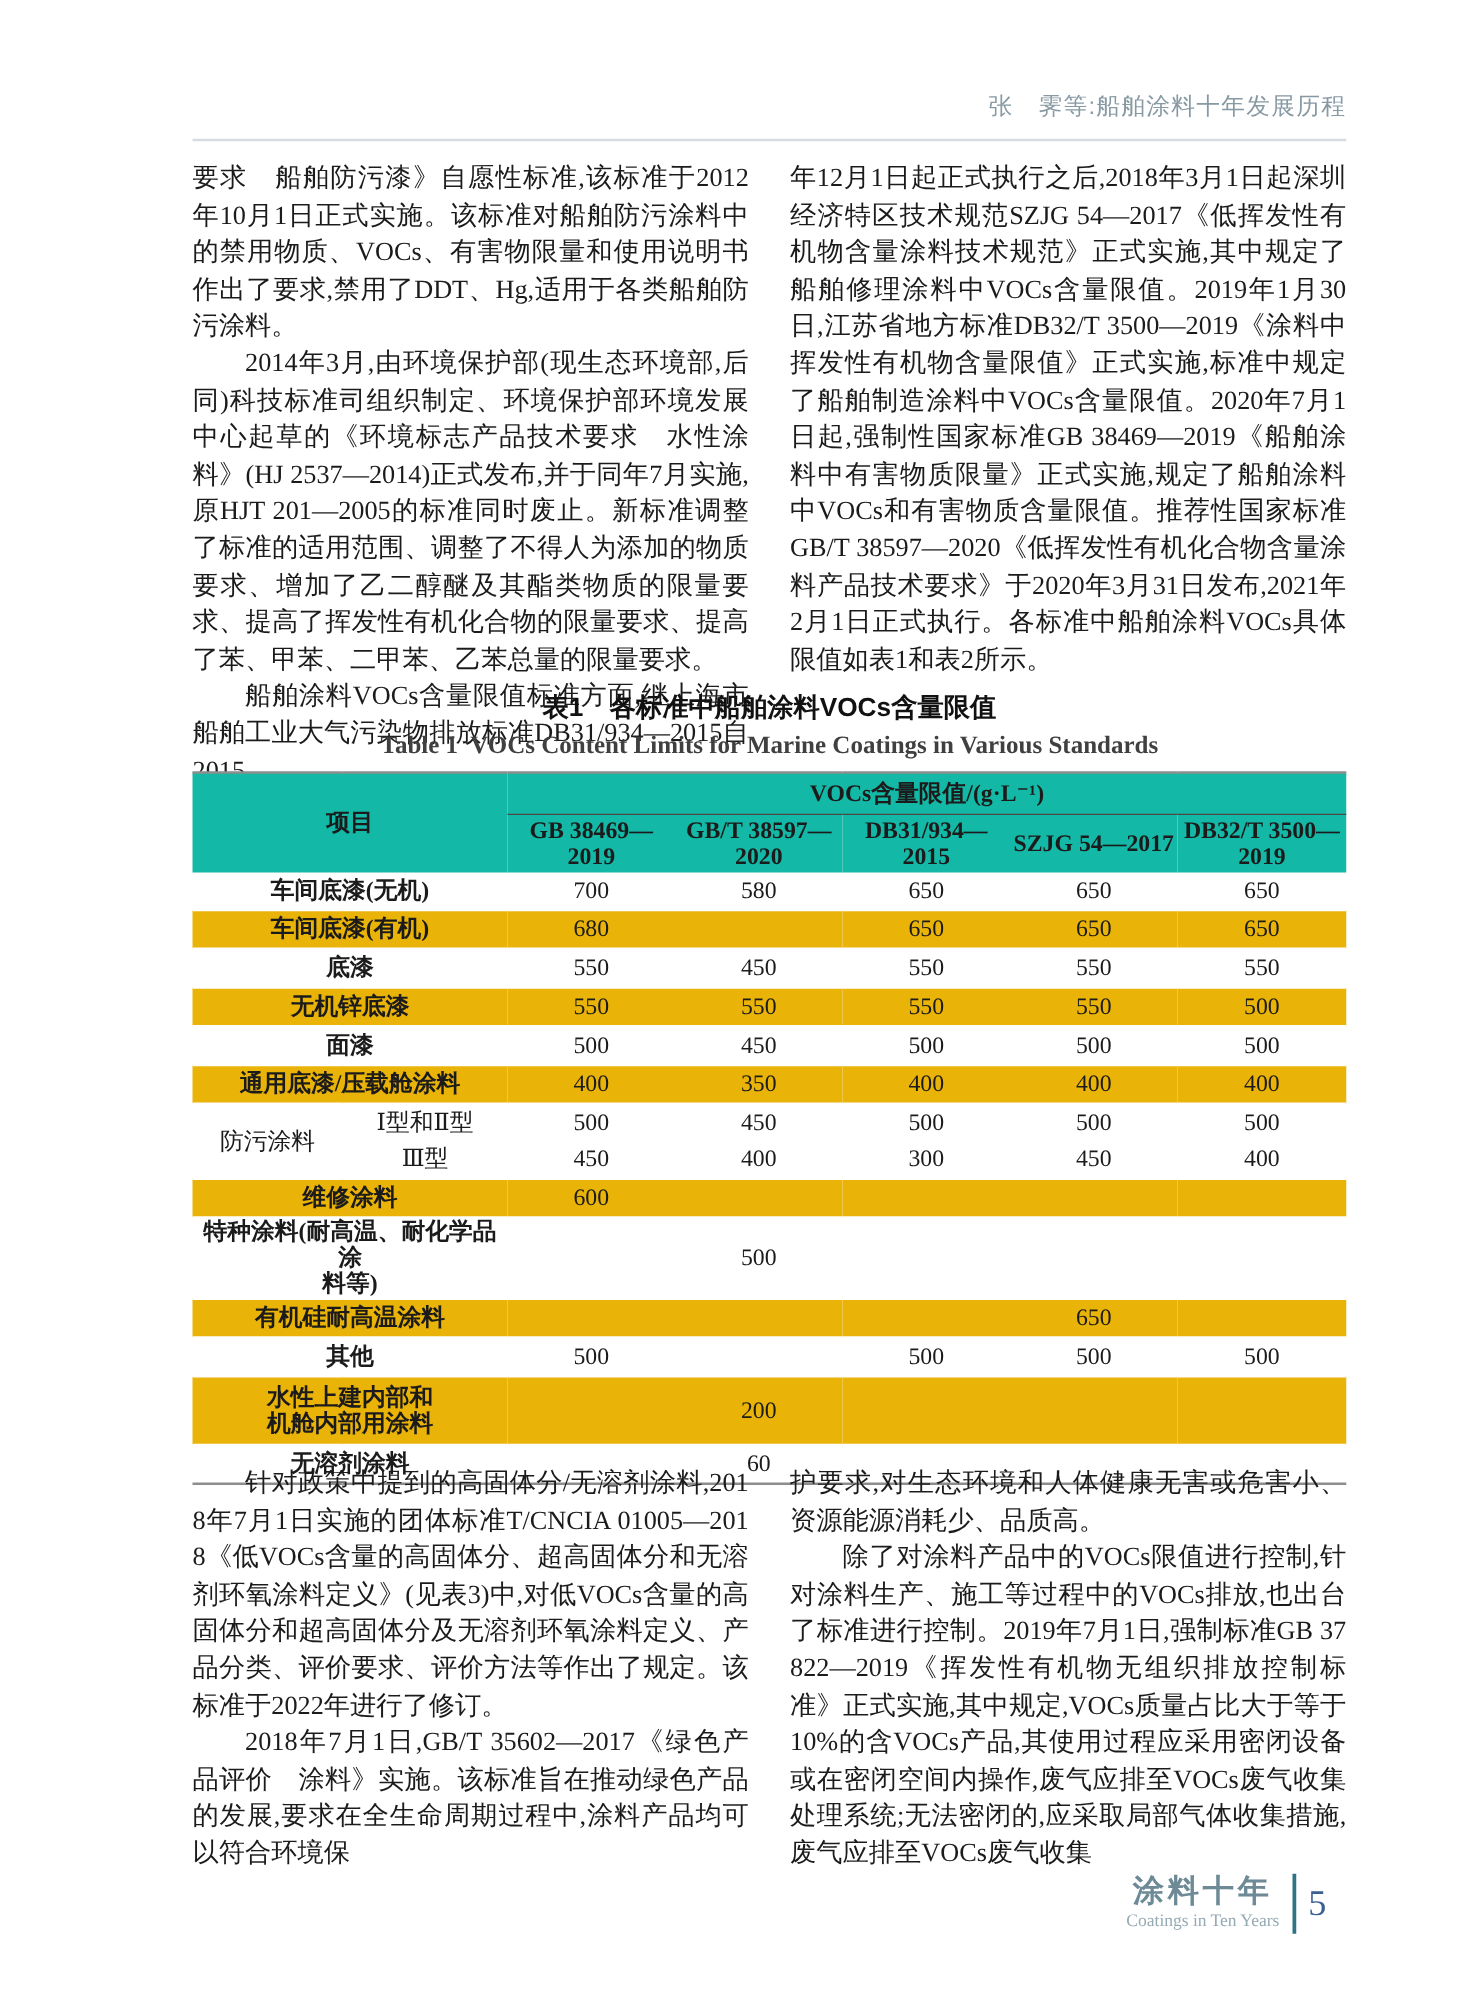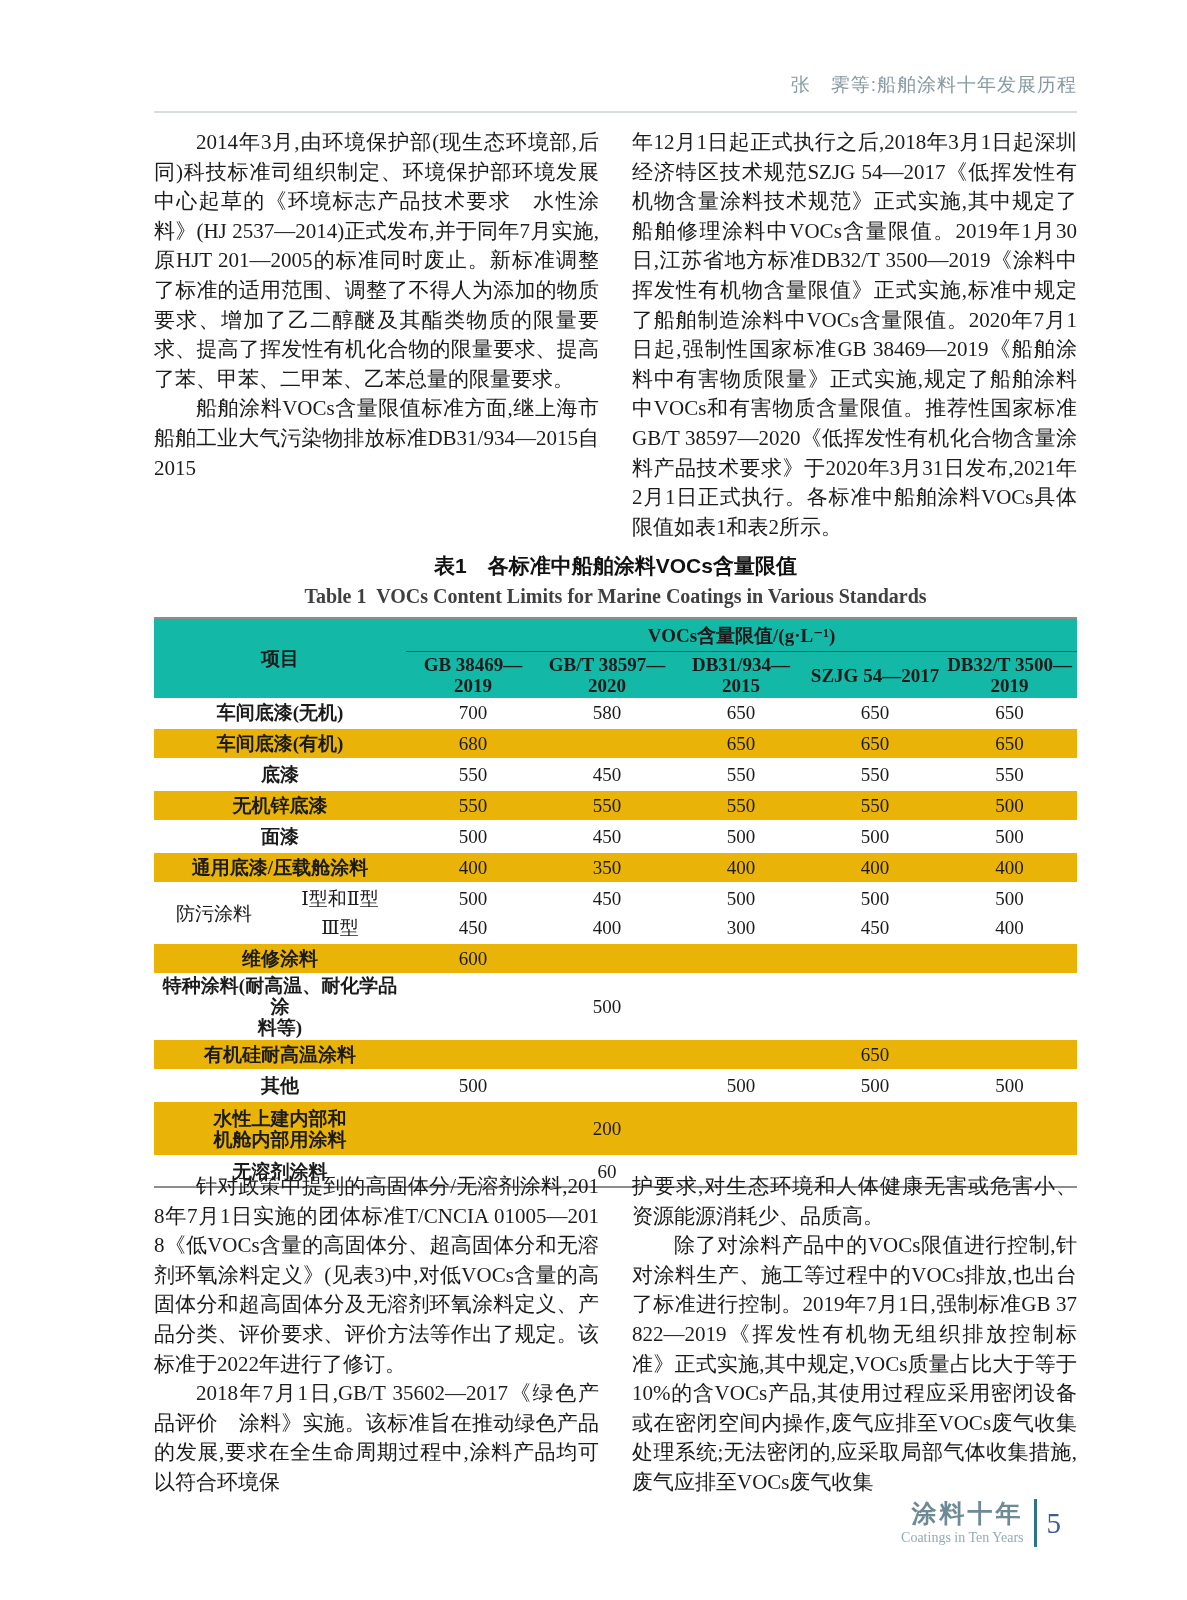--- a/index.html
+++ b/index.html
@@ -79,40 +79,41 @@
     border-top:2px solid #ffffff;
     border-bottom:2px solid #ffffff;
   }
   tr.tall td{height:53px;}
 
   
   .page-footer{
     position:absolute;top:1499px;right:150px;
     display:flex;align-items:center;
   }
-  .brand{text-align:right;margin-right:10px;}
+  .brand{text-align:center;margin-right:10px;}
   .brand-cn{
     font-size:25px;font-weight:bold;color:#6d8a96;letter-spacing:3px;line-height:1;
     font-family:"Liberation Sans","DejaVu Sans",sans-serif;
   }
   .brand-en{font-size:14px;color:#95aab3;margin-top:5px;line-height:1;}
   .vbar{width:3px;height:48px;background:#2f7486;}
   .pageno{font-size:29px;color:#3c5f92;margin-left:10px;}
 </style>
 </head>
 <body>
 
 <div class="page">
 
   <div class="running-header">
     <span class="running-title">张　霁等:船舶涂料十年发展历程</span>
   </div>
 
   <div class="columns top-cols">
     <div class="col" id="top-left-col">
+        <p class="para">要求　船舶防污漆》自愿性标准,该标准于2012年10月1日正式实施。该标准对船舶防污涂料中的禁用物质、VOCs、有害物限量和使用说明书作出了要求,禁用了DDT、Hg,适用于各类船舶防污涂料。</p>
         <p class="para indent">2014年3月,由环境保护部(现生态环境部,后同)科技标准司组织制定、环境保护部环境发展中心起草的《环境标志产品技术要求　水性涂料》(HJ 2537—2014)正式发布,并于同年7月实施,原HJT 201—2005的标准同时废止。新标准调整了标准的适用范围、调整了不得人为添加的物质要求、增加了乙二醇醚及其酯类物质的限量要求、提高了挥发性有机化合物的限量要求、提高了苯、甲苯、二甲苯、乙苯总量的限量要求。</p>
         <p class="para indent">船舶涂料VOCs含量限值标准方面,继上海市船舶工业大气污染物排放标准DB31/934—2015自2015</p>
       </div>
     <div class="col" id="top-right-col">
         <p class="para">年12月1日起正式执行之后,2018年3月1日起深圳经济特区技术规范SZJG 54—2017《低挥发性有机物含量涂料技术规范》正式实施,其中规定了船舶修理涂料中VOCs含量限值。2019年1月30日,江苏省地方标准DB32/T 3500—2019《涂料中挥发性有机物含量限值》正式实施,标准中规定了船舶制造涂料中VOCs含量限值。2020年7月1日起,强制性国家标准GB 38469—2019《船舶涂料中有害物质限量》正式实施,规定了船舶涂料中VOCs和有害物质含量限值。推荐性国家标准GB/T 38597—2020《低挥发性有机化合物含量涂料产品技术要求》于2020年3月31日发布,2021年2月1日正式执行。各标准中船舶涂料VOCs具体限值如表1和表2所示。</p>
       </div>
   </div>
 
   <div class="table-block">
     <div class="tbl-title-cn">表1　各标准中船舶涂料VOCs含量限值</div>

